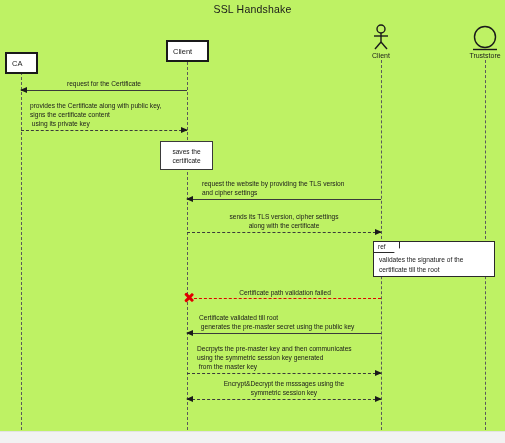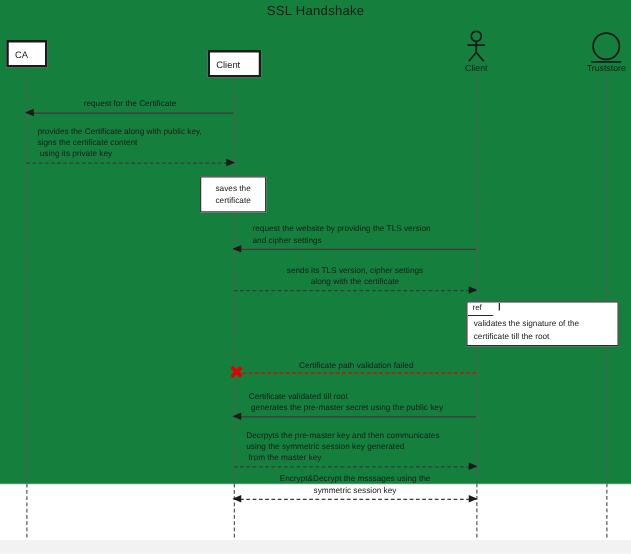--- a/index.html
+++ b/index.html
@@ -20,22 +20,22 @@
     background: #ffffff;
     overflow: hidden;
   }
 
   
   .canvas {
     position: absolute;
     left: 0;
     top: 0;
     width: 505px;
-    height: 388px;
-    background: #15803d;
+    height: 432px;
+    background: #bef264;
     border-bottom: 1px solid #e3e3e3;
     box-sizing: border-box;
   }
   .footer-strip {
     position: absolute;
     left: 0;
     top: 432px;
     width: 505px;
     height: 11px;
     background: #f2f2f2;
@@ -199,21 +199,21 @@
 <div id="page">
   <div class="canvas">
 
     <div class="diagram-title">SSL Handshake</div>
 
     <div class="lifeline" style="left:21px; top:62px; height:368px;"></div>
     <div class="lifeline" style="left:187px; top:62px; height:368px;"></div>
     <div class="lifeline" style="left:381px; top:60px; height:370px;"></div>
     <div class="lifeline" style="left:485px; top:60px; height:370px;"></div>
 
-    <div class="part-box" style="left:5px; top:32px; width:33px; height:22px;">
+    <div class="part-box" style="left:5px; top:52px; width:33px; height:22px;">
       <span>CA</span>
     </div>
 
     <div class="part-box" style="left:166px; top:40px; width:43px; height:22px;">
       <span>Client</span>
     </div>
 
     <div class="actor" style="left:366px; top:24px;">
       <svg width="30" height="27" viewBox="0 0 30 27">
         <circle cx="15" cy="5" r="4" fill="none" stroke="#1a1a1a" stroke-width="1.4"></circle>

